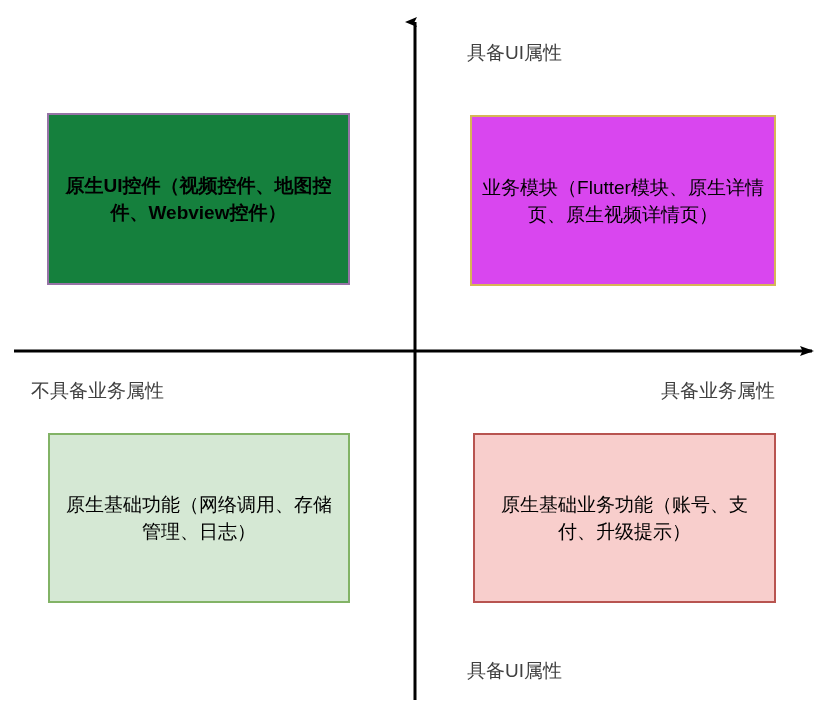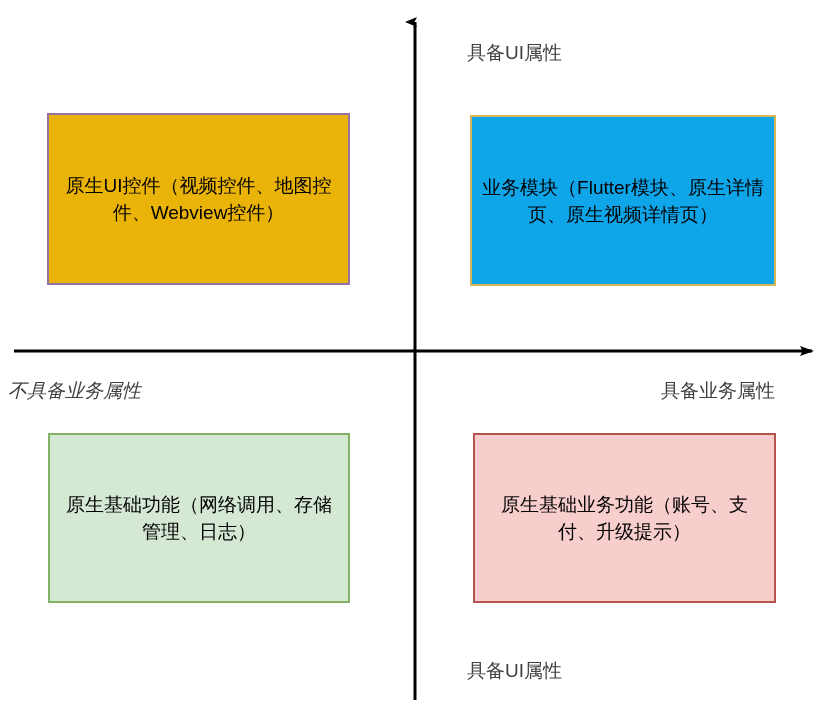--- a/index.html
+++ b/index.html
@@ -30,21 +30,21 @@
 
   
   .axis-label {
     position: absolute;
     font-size: 19px;
     line-height: 26px;
     color: #404040;
     white-space: nowrap;
   }
   #label-top    { left: 467px; top: 40px; }
-  #label-left   { left: 8px;  top: 378px; font-style: italic; }
+  #label-left   { left: 31px;  top: 378px; }
   #label-right  { left: 661px; top: 378px; }
   #label-bottom { left: 467px; top: 658px; }
 
   
   .quad-box {
     position: absolute;
     box-sizing: border-box;
     border-width: 2px;
     border-style: solid;
     display: flex;
@@ -101,25 +101,25 @@
   </svg>
 
   <div class="axis-label" id="label-top">具备UI属性</div>
 
   <div class="axis-label" id="label-left">不具备业务属性</div>
 
   <div class="axis-label" id="label-right">具备业务属性</div>
 
   <div class="axis-label" id="label-bottom">具备UI属性</div>
 
-  <div class="quad-box" id="box-native-ui" style="background: #eab308; border-color: rgb(150, 115, 166);">
+  <div class="quad-box" id="box-native-ui" style="background: #15803d; border-color: rgb(150, 115, 166); font-weight: bold;">
     <div class="quad-text">原生UI控件（视频控件、地图控件、Webview控件）</div>
   </div>
 
-  <div class="quad-box" id="box-business-module" style="background: #0ea5e9; border-color: rgb(214, 182, 86); text-align: center;">
+  <div class="quad-box" id="box-business-module" style="background: #d946ef; border-color: rgb(214, 182, 86); text-align: center;">
     <div class="quad-text">业务模块（Flutter模块、原生详情页、原生视频详情页）</div>
   </div>
 
   <div class="quad-box" id="box-native-business" style="background: rgb(248, 206, 204); border-color: rgb(184, 84, 80);">
     <div class="quad-text">原生基础业务功能（账号、支付、升级提示）</div>
   </div>
 
   <div class="quad-box" id="box-native-basic" style="background: rgb(213, 232, 212); border-color: rgb(130, 179, 102);">
     <div class="quad-text">原生基础功能（网络调用、存储管理、日志）</div>
   </div>

